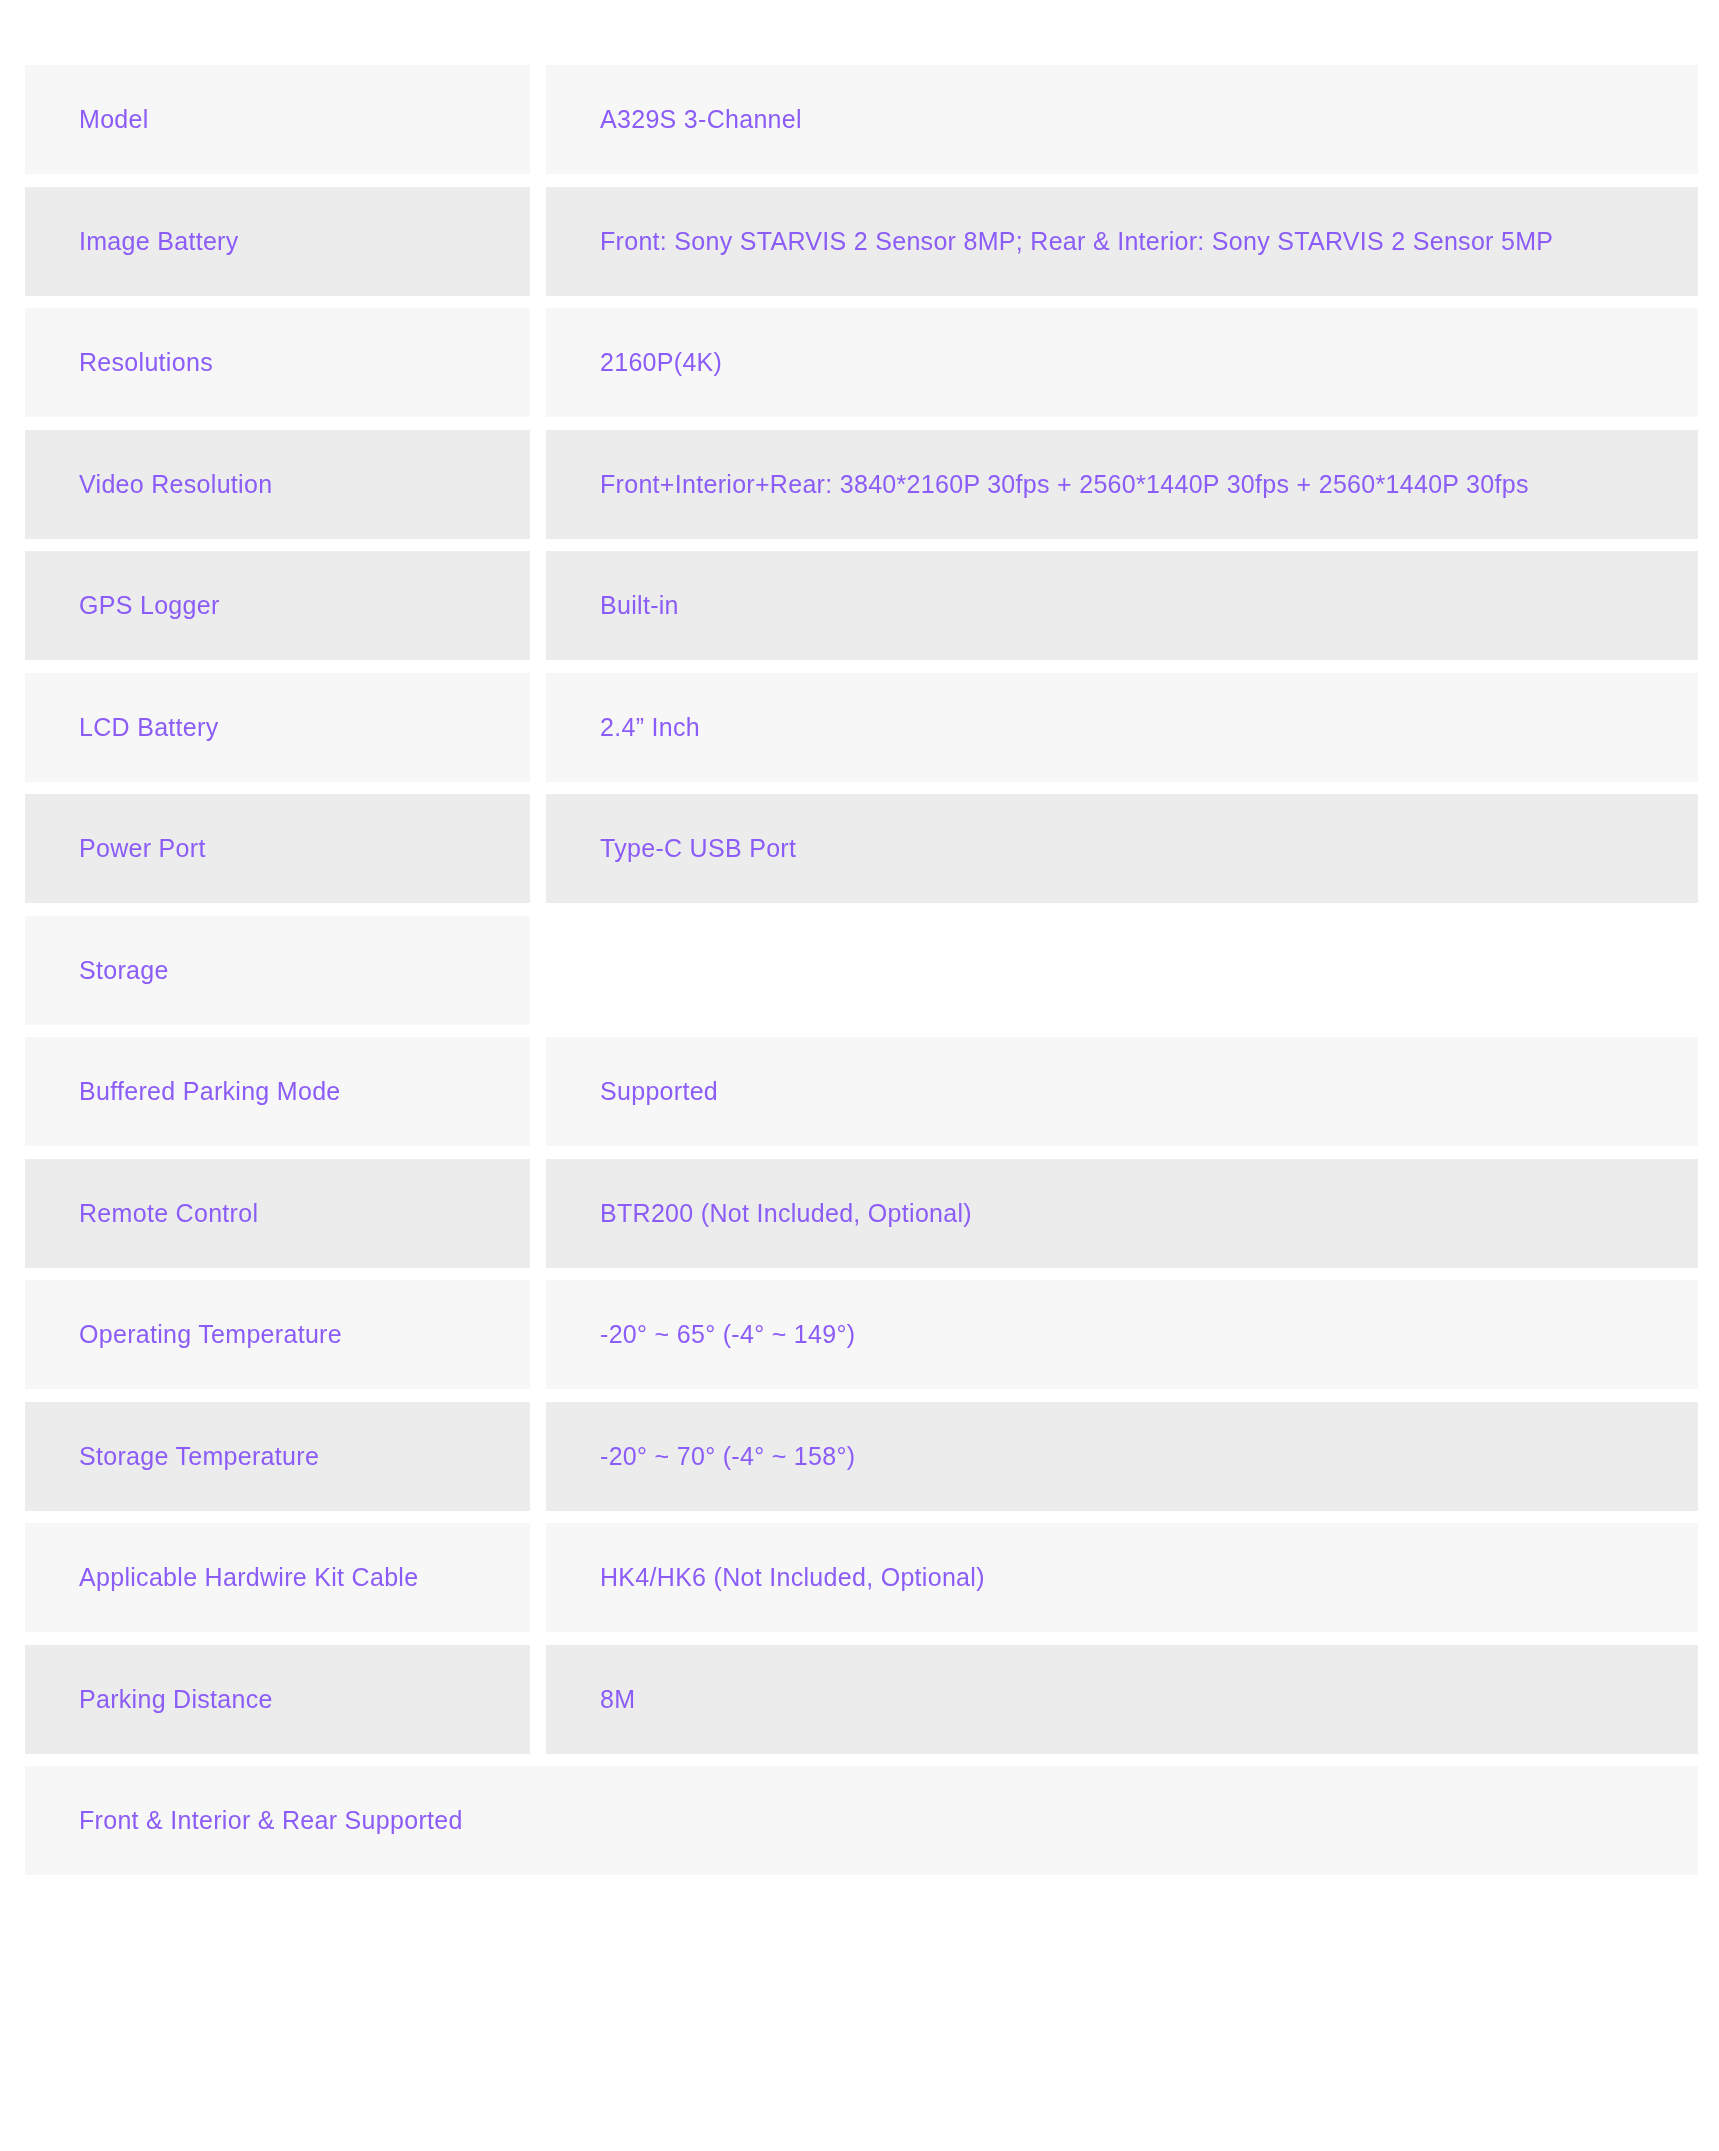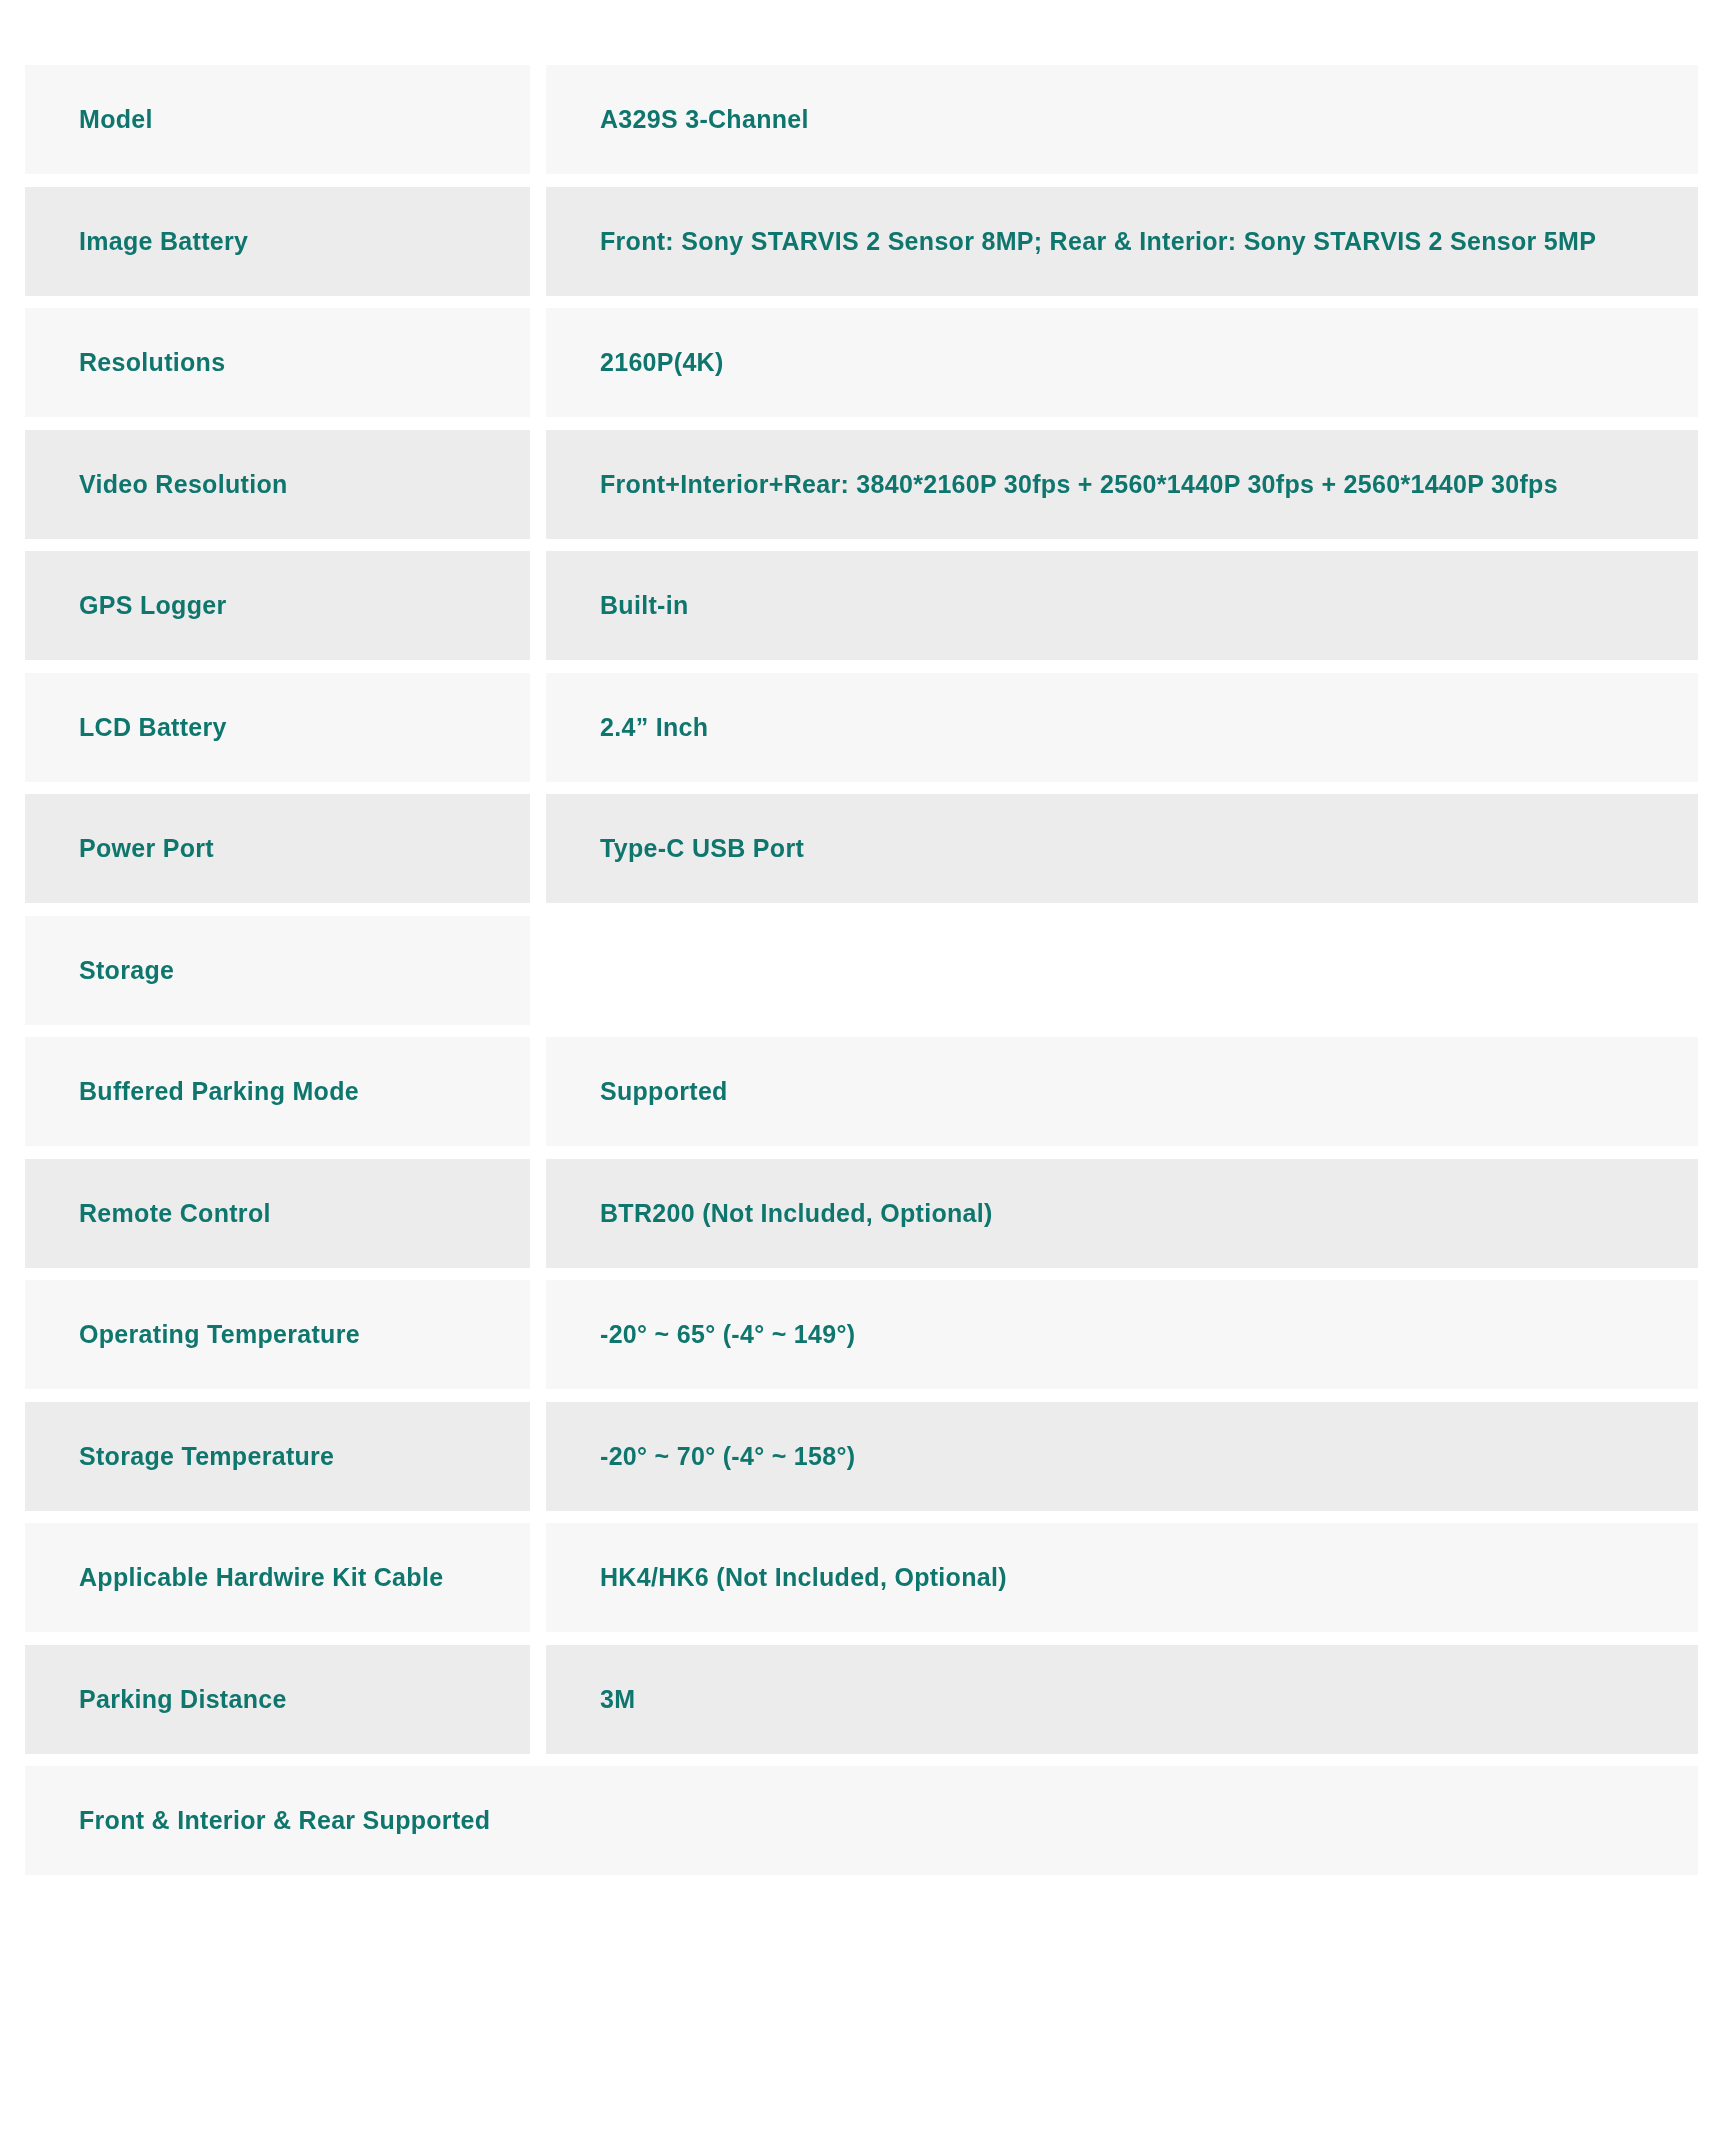--- a/index.html
+++ b/index.html
@@ -28,23 +28,23 @@
     height: 109px;
     flex: none;
   }
   .cell {
     display: flex;
     align-items: center;
     box-sizing: border-box;
     padding-left: 54px;
     padding-right: 18px;
     font-size: 25px;
-    font-weight: 700;
+    font-weight: 400;
     letter-spacing: 0.3px;
-    color: #0f766e;
+    color: #8b5cf6;
     white-space: nowrap;
     overflow: hidden;
   }
   .label-cell {
     width: 505px;
     flex: none;
   }
   .value-cell {
     flex: 1 1 auto;
   }
@@ -117,20 +117,20 @@
       <div class="cell value-cell">-20° ~ 70° (-4° ~ 158°)</div>
     </div>
 
     <div class="spec-row light">
       <div class="cell label-cell">Applicable Hardwire Kit Cable</div>
       <div class="cell value-cell">HK4/HK6 (Not Included, Optional)</div>
     </div>
 
     <div class="spec-row dark">
       <div class="cell label-cell">Parking Distance</div>
-      <div class="cell value-cell">3M</div>
+      <div class="cell value-cell">8M</div>
     </div>
 
     <div class="spec-row light">
       <div class="cell value-cell">Front &amp; Interior &amp; Rear Supported</div>
     </div>
   </div>
 
 
 </body></html>

